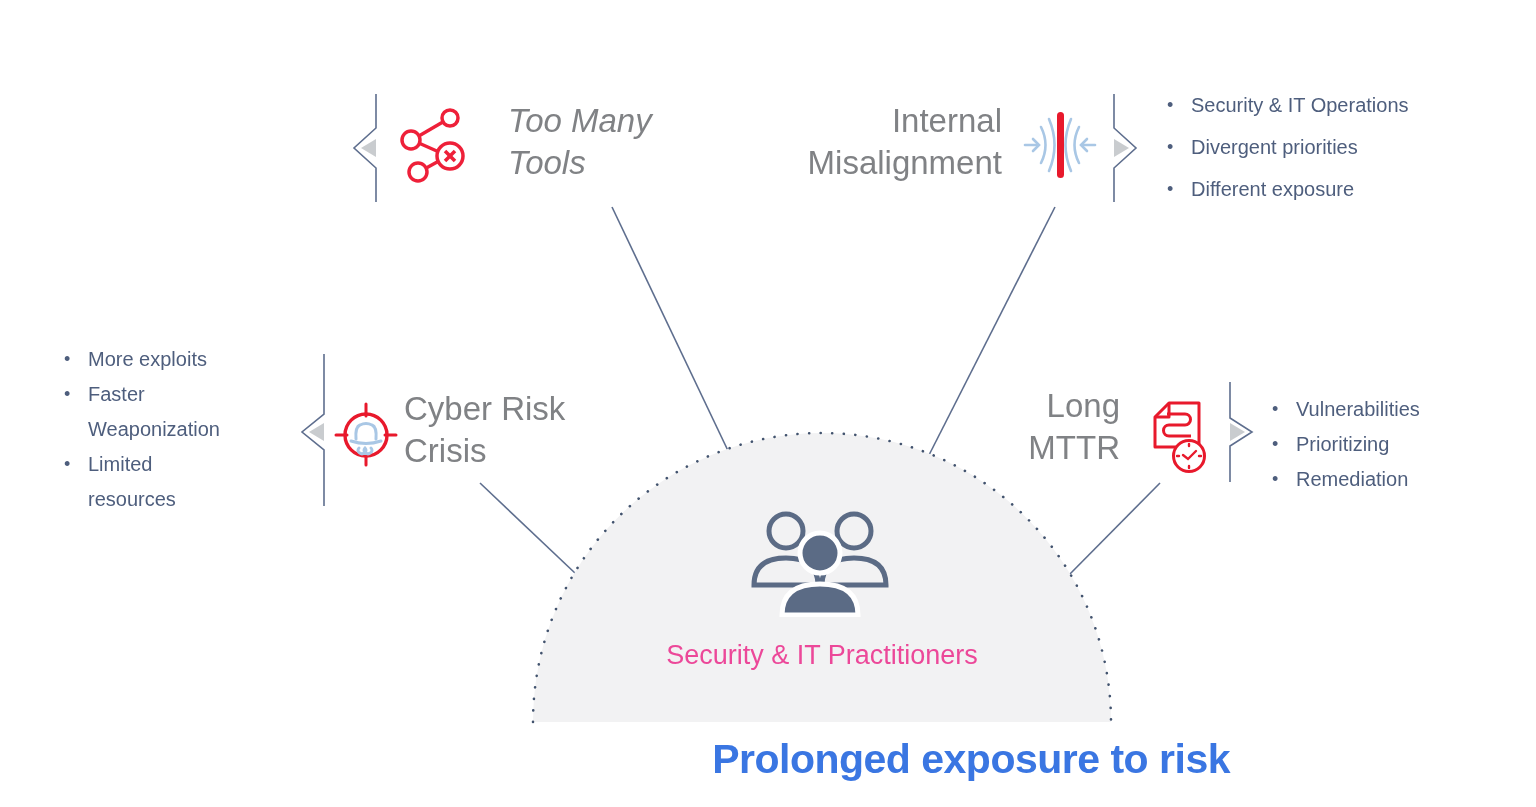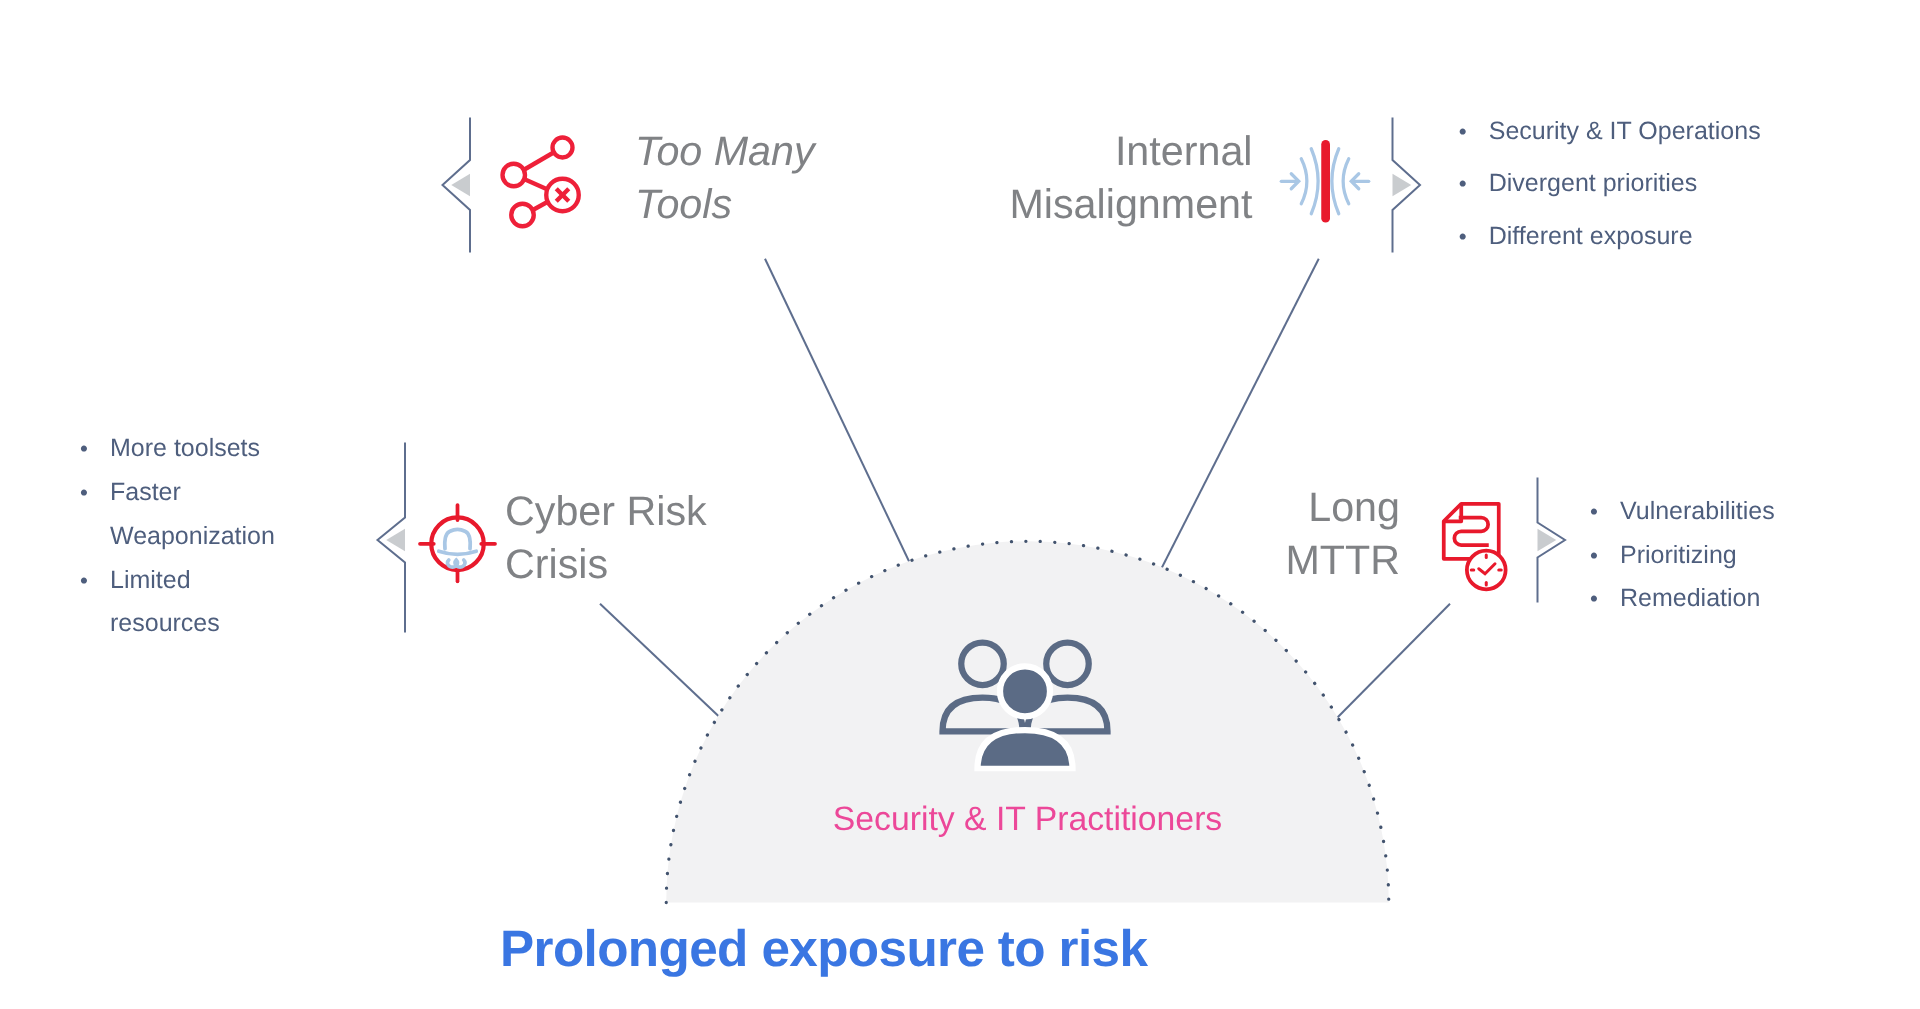--- a/index.html
+++ b/index.html
@@ -14,21 +14,21 @@
   ul.blist li::before{content:"\2022";position:absolute;left:2px;top:0;color:#4e5e7d;font-size:18px;}
   ul.sp42 li{line-height:42px;}
   ul.sp35 li{line-height:35px;}
   li.wrap{width:132px;}
   
   .biglabel{color:#808285;font-size:33px;line-height:42px;font-weight:400;}
   .center-text{text-align:right;}
   
   .practitioners-label{color:#ec4899;font-size:27px;text-align:center;}
   
-  .risk-title{color:#3a76e2;font-size:41px;font-weight:700;text-align:left;letter-spacing:-0.5px;}
+  .risk-title{color:#3a76e2;font-size:41px;font-weight:700;text-align:right;letter-spacing:-0.5px;}
   svg{display:block;}
 </style>
 </head>
 <body>
 
 <div id="canvas">
 
   <svg class="abs" style="left:0;top:0;" width="1536" height="807" viewBox="0 0 1536 807">
     <line x1="612" y1="207" x2="731" y2="457" stroke="#5e6e8e" stroke-width="1.6"></line>
     <line x1="1055" y1="207" x2="927" y2="459" stroke="#5e6e8e" stroke-width="1.6"></line>
@@ -101,21 +101,21 @@
     <polygon points="4,47 4,65 19,56" fill="#c9cccf"></polygon>
   </svg>
 
   <ul class="abs blist sp42" style="left:1165px;top:84px;">
     <li>Security &amp; IT Operations</li>
     <li>Divergent priorities</li>
     <li>Different exposure</li>
   </ul>
 
   <ul class="abs blist sp35" style="left:62px;top:342px;">
-    <li>More toolsets</li>
+    <li>More exploits</li>
     <li class="wrap">Faster Weaponization</li>
     <li class="wrap">Limited resources</li>
   </ul>
 
   <svg class="abs" style="left:296px;top:352px;" width="32" height="156" viewBox="0 0 32 156">
     <path d="M28,2 V62 L6,80 L28,98 V154" fill="none" stroke="#5e6e8e" stroke-width="1.6"></path>
     <polygon points="28,71 28,89 13,80" fill="#c9cccf"></polygon>
   </svg>
 
   <svg class="abs" style="left:333px;top:401px;" width="66" height="66" viewBox="0 0 66 66">

